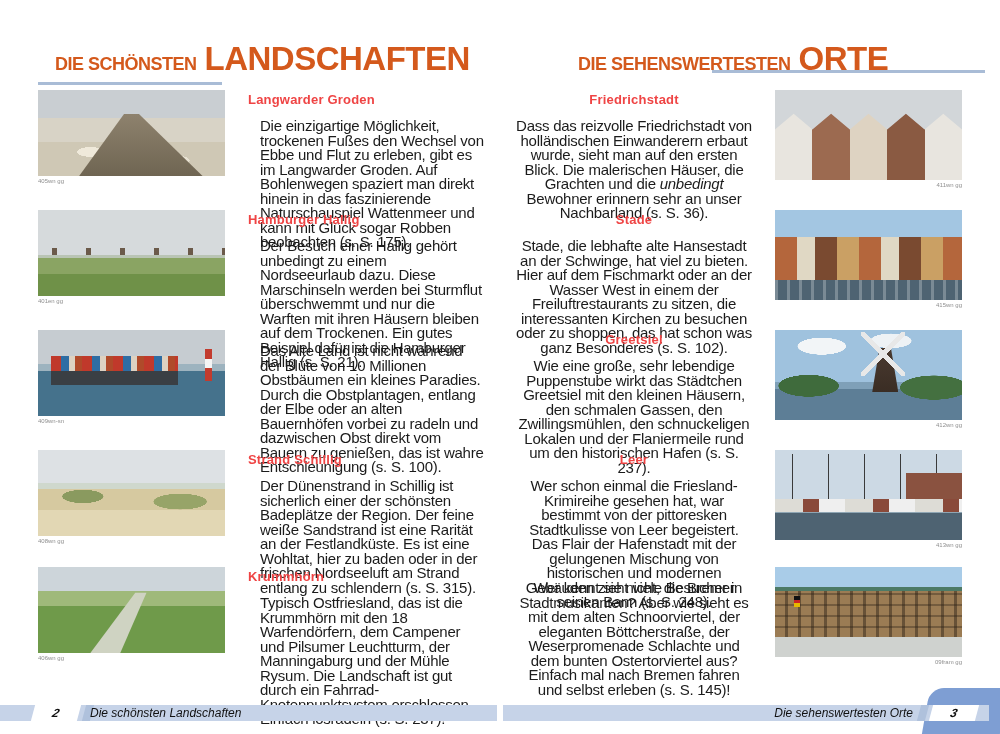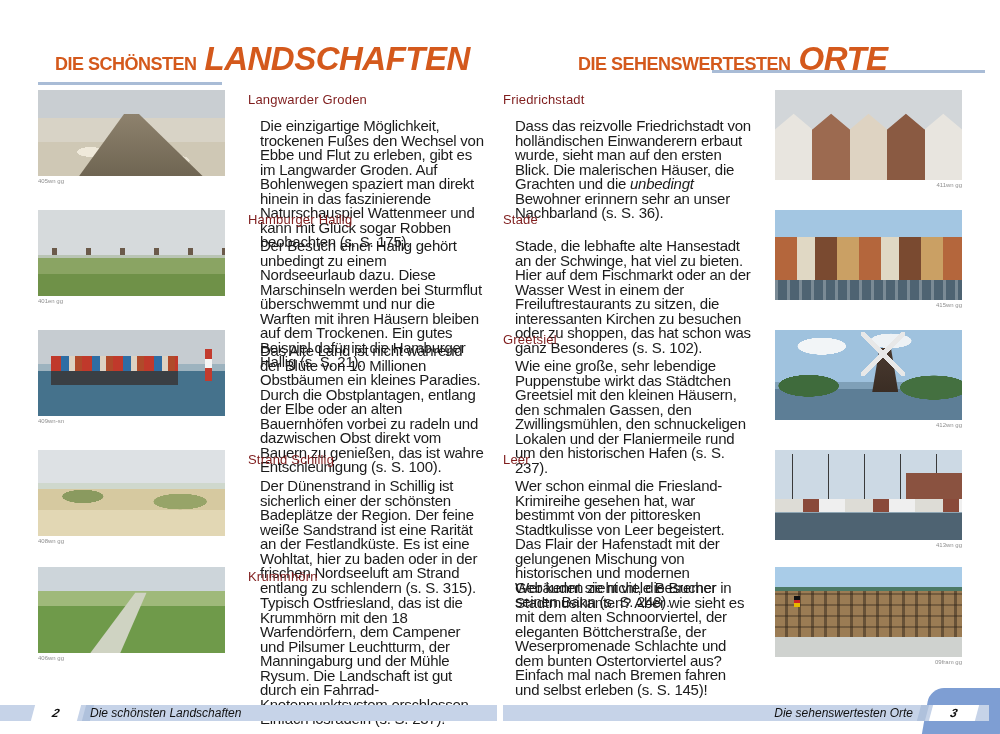--- a/index.html
+++ b/index.html
@@ -2,37 +2,37 @@
 <html><head>
 <meta charset="utf-8">
 <style>
   html,body{margin:0;padding:0;background:#ffffff;}
   .spread{position:relative;width:1000px;height:734px;background:#ffffff;overflow:hidden;
           font-family:"Liberation Sans",sans-serif;color:#1b1b1b;}
 
   
   .page-title{position:absolute;top:40px;margin:0;color:#d4591c;font-weight:bold;white-space:nowrap;letter-spacing:-0.5px;}
   .page-title .t-small{font-size:18px;margin-right:8px;}
-  .page-title .t-large{font-size:33px;font-style:italic;}
+  .page-title .t-large{font-size:33px;}
   .title-left{left:55px;}
   .title-right{left:578px;}
   .rule{position:absolute;height:3px;background:#a9bcd6;}
   .rule-left{left:38px;top:82px;width:184px;}
   .rule-right{left:712px;top:70px;width:273px;}
 
   
   .row{position:absolute;left:0;width:1000px;height:120px;}
   .photo{position:absolute;top:0;width:187px;overflow:hidden;background:#dcdcdc;}
   .photo-left{left:38px;height:86px;}
   .photo-right{left:775px;height:90px;}
   .pd{position:absolute;}
 
   .text-left{position:absolute;left:248px;top:2px;width:249px;text-align:left;}
-  .text-right{position:absolute;left:503px;top:2px;width:262px;text-align:left;}
-  .entry-title{margin:0 0 3px 0;font-size:13px;font-weight:normal;color:#7f1d1d;letter-spacing:.2px;}
+  .text-right{position:absolute;left:503px;top:2px;width:262px;text-align:center;}
+  .entry-title{margin:0 0 3px 0;font-size:13px;font-weight:bold;color:#ef4444;letter-spacing:.2px;}
   .entry-text{margin:12px;font-size:15px;line-height:14.5px;letter-spacing:-0.25px;color:#1b1b1b;}
   .entry-text .it{font-style:italic;}
 
   .credit{position:absolute;font-size:6px;color:#8f8f8f;letter-spacing:0;}
   .credit-left{left:38px;top:88px;width:187px;text-align:left;}
   .credit-right{left:775px;top:92px;width:187px;text-align:right;}
 
   
   .photo-l1{background:
       radial-gradient(22px 8px at 28% 72%, #efe9da 60%, transparent 61%),

